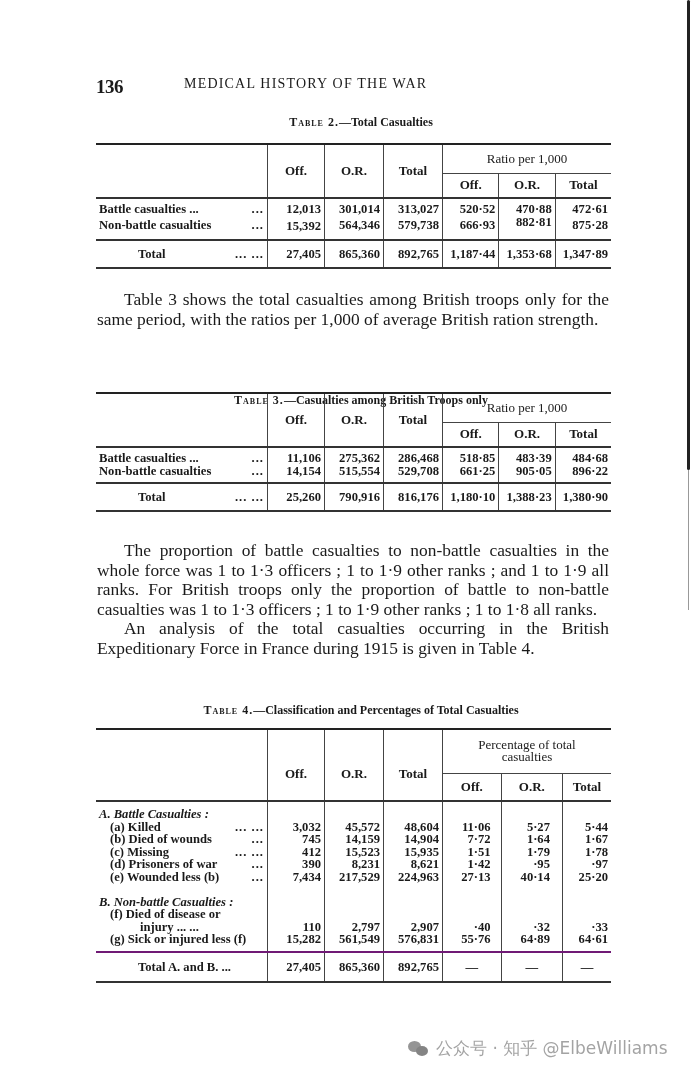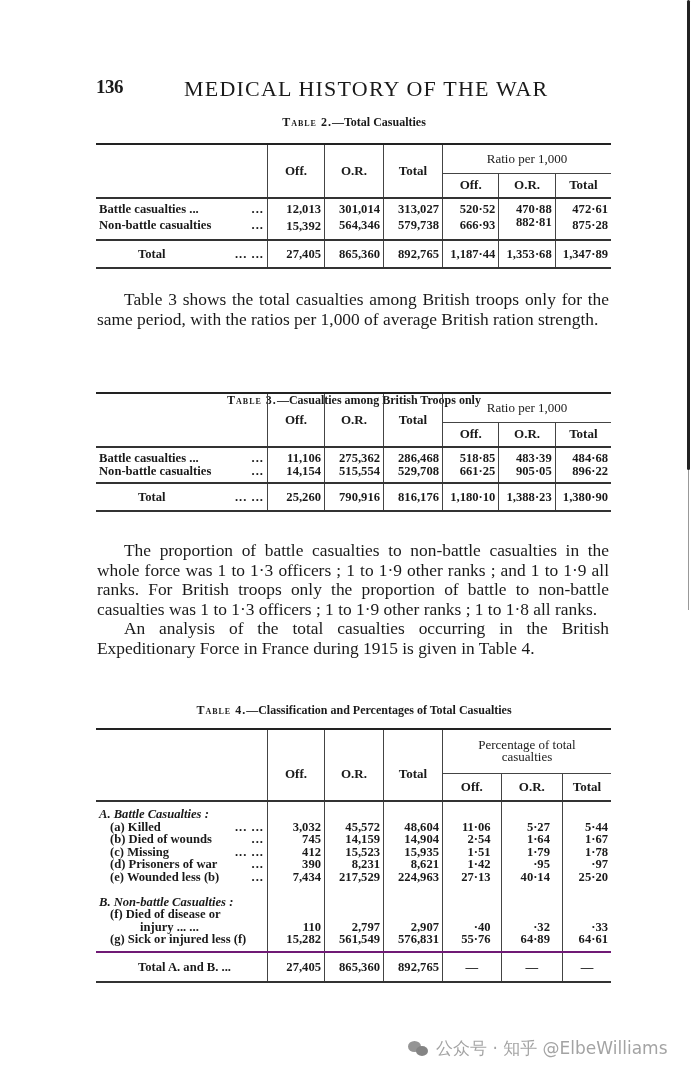--- a/index.html
+++ b/index.html
@@ -4,22 +4,22 @@
 <style>
   html, body { margin:0; padding:0; }
   body {
     width:692px; height:1079px; background:#ffffff; position:relative; overflow:hidden;
     font-family: "Liberation Serif", "DejaVu Serif", serif; color:#1a1a1a;
   }
   .edge { position:absolute; right:2px; top:0; width:3px; height:470px; background:#222; border-radius:2px; }
   .edge2 { position:absolute; right:3px; top:470px; width:1px; height:140px; background:#999; }
   .header { position:absolute; left:96px; top:76px; width:520px; height:24px; }
   .pageno { position:absolute; left:0; top:0; font-size:19px; font-weight:bold; letter-spacing:-0.5px; }
-  .running { position:absolute; left:88px; top:0; font-size:22px; letter-spacing:1.2px;text-align:center; }
-  .caption { position:absolute; left:97px; width:514px; text-align:center; font-size:12px; font-weight:bold; }
+  .running { position:absolute; left:88px; top:0; font-size:14px; letter-spacing:1.2px;text-align:center; }
+  .caption { position:absolute; left:104px; width:514px; text-align:center; font-size:12px; font-weight:bold; }
   .caption .sc { font-variant: small-caps; letter-spacing:1px; }
   .para { position:absolute; left:97px; width:512px; font-size:17.4px; line-height:19.6px; text-align:justify; }
   .para p { margin:0; text-indent:27px; }
   table.t { position:absolute; left:96px; width:515px; border-collapse:collapse; font-size:12.6px; line-height:12.6px; }
   table.t td, table.t th { padding:0 3px; vertical-align:middle; }
   .vl { border-left:1px solid #444; }
   .topline { border-top:2px solid #222; }
   .botline { border-bottom:2px solid #333; }
   th { font-weight:bold; font-size:13px; }
   .num { text-align:right; font-weight:bold; }
@@ -177,21 +177,21 @@
     <td class="num vl">48,604</td>
     <td class="num vl" style="padding-right:10px;">11·06</td>
     <td class="num vl" style="padding-right:12px;">5·27</td>
     <td class="num vl">5·44</td>
   </tr>
   <tr>
     <td class="lab" style="padding-left:14px;"><span>(b) Died of wounds</span><span class="dots" style="float:right;">...</span></td>
     <td class="num vl">745</td>
     <td class="num vl">14,159</td>
     <td class="num vl">14,904</td>
-    <td class="num vl" style="padding-right:10px;">2·54</td>
+    <td class="num vl" style="padding-right:10px;">7·72</td>
     <td class="num vl" style="padding-right:12px;">1·64</td>
     <td class="num vl">1·67</td>
   </tr>
   <tr>
     <td class="lab" style="padding-left:14px;"><span>(c) Missing</span><span class="dots" style="float:right;">...      ...</span></td>
     <td class="num vl">412</td>
     <td class="num vl">15,523</td>
     <td class="num vl">15,935</td>
     <td class="num vl" style="padding-right:10px;">1·51</td>
     <td class="num vl" style="padding-right:12px;">1·79</td>

